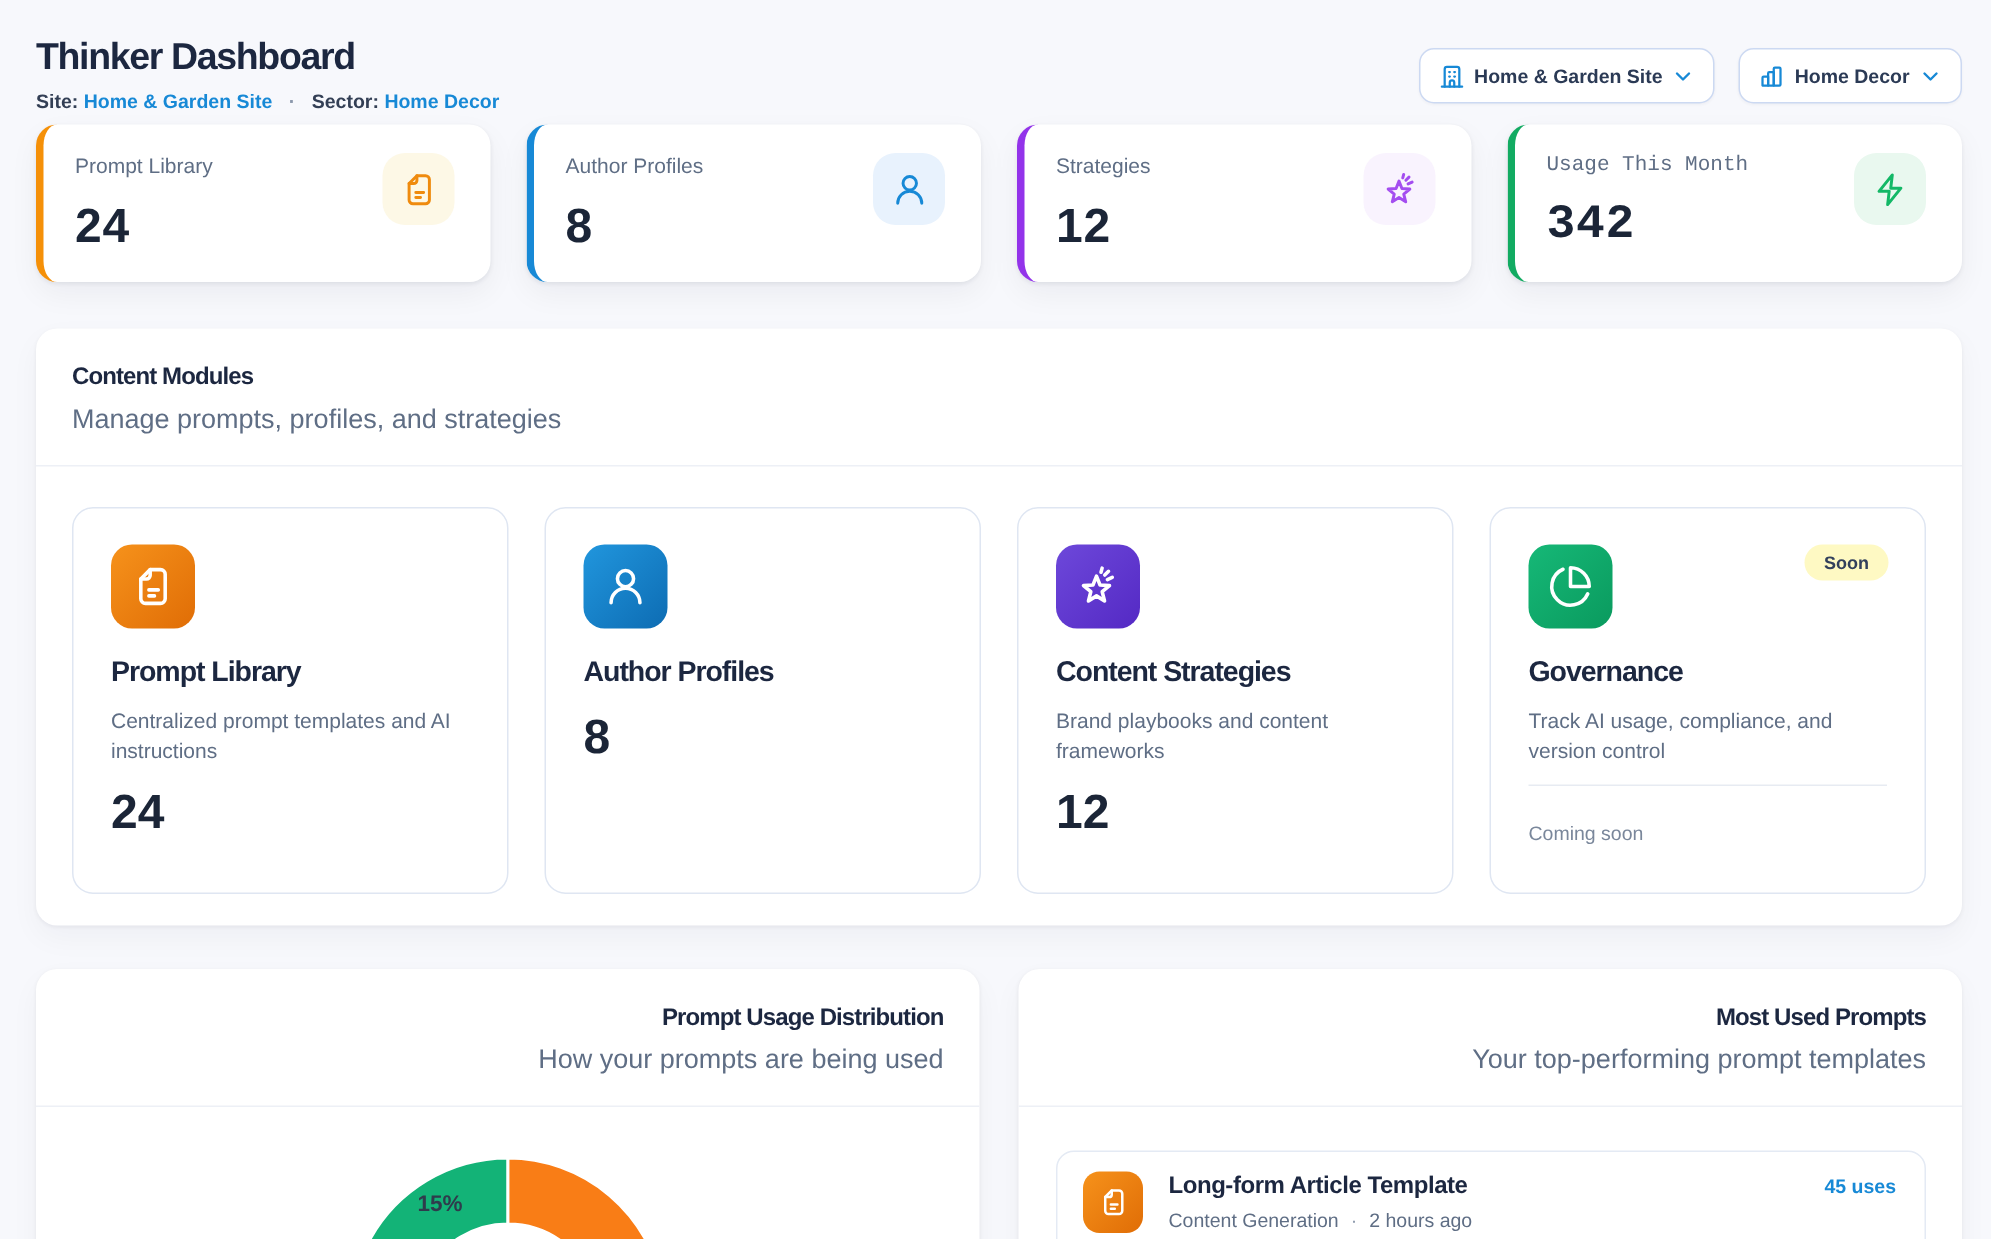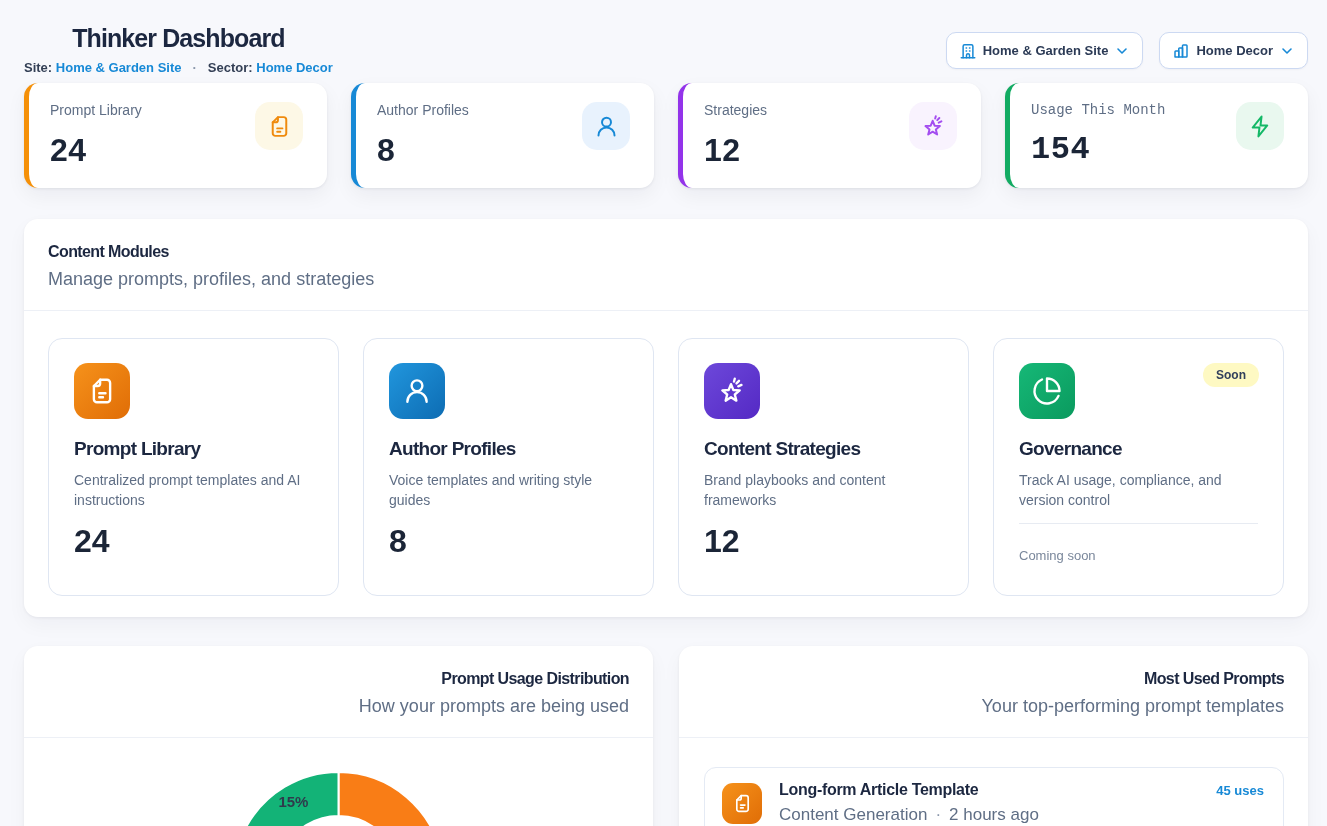--- a/index.html
+++ b/index.html
@@ -5,21 +5,21 @@
 * { margin:0; padding:0; box-sizing:border-box; }
 html,body { width:1327px; height:826px; overflow:hidden; }
 body {
   background:#f7f8fc;
   font-family:"Liberation Sans", sans-serif;
   color:#1e2a3e;
 }
 .page { padding:23px 19px 0 24px; width:1327px; }
 
 .hdr { display:flex; justify-content:space-between; align-items:flex-start; }
-.hdr h1 { font-size:25px; line-height:31px; font-weight:bold; color:#1c2740; letter-spacing:-0.9px;text-align:center; }
+.hdr h1 { font-size:25px; line-height:31px; font-weight:bold; color:#1c2740; letter-spacing:-0.9px; }
 .sub { margin-top:6px; font-size:13px; font-weight:bold; color:#333f55; }
 .sub a { color:#1789d6; text-decoration:none; }
 .sub .dot { color:#8a97ab; font-weight:bold; margin:0 11px; }
 .hbtns { display:flex; gap:16px; margin-top:9px; }
 .btn {
   display:flex; align-items:center; gap:6px;
   background:#fff; border:1px solid #ccd9f2; border-radius:10px;
   height:37px; padding:0 12px;
   font-size:13px; font-weight:bold; color:#2b3a55;
   box-shadow:0 1px 2px rgba(16,24,40,.04);
@@ -83,21 +83,21 @@
 .bcard .panel-h { padding:24px 24px 20px 24px;text-align:right; }
 .bcard .body { position:relative; height:300px; }
 
 .pitem {
   margin:29px 24px 0 25px; border:1px solid #e4eaf4; border-radius:12px;
   padding:13px 19px 15px 17px; display:flex; align-items:center; gap:17px;
 }
 .tile40 { width:40px; height:41px; border-radius:11px; flex:0 0 auto;
   display:flex; align-items:center; justify-content:center; }
 .pitem .pt { font-size:16px; font-weight:bold; color:#1c2740; letter-spacing:-0.3px; }
-.pitem .pm { margin-top:6px; font-size:17px; color:#5f6e85; }
+.pitem .pm { margin-top:6px; font-size:13px; color:#5f6e85; }
 .pitem .pm .dot { margin:0 8px; color:#8a97ab; }
 .uses { margin-left:auto; font-size:13px; font-weight:bold; color:#1789d6; align-self:flex-start; margin-top:2px; }
 </style>
 </head>
 <body>
 <div class="page">
   <div class="hdr">
     <div>
       <h1>Thinker Dashboard</h1>
       <div class="sub">Site: <a>Home &amp; Garden Site</a><span class="dot">·</span>Sector: <a>Home Decor</a></div>
@@ -163,21 +163,21 @@
       <div class="tile48 t-purple">
         <svg width="25" height="25" viewBox="0 0 24 24" fill="none" stroke="#a44df0" stroke-width="1.9" stroke-linecap="round" stroke-linejoin="round">
             <path d="M11.20 6.50 L13.08 11.21 L18.14 11.54 L14.24 14.79 L15.49 19.71 L11.20 17.00 L6.91 19.71 L8.16 14.79 L4.26 11.54 L9.32 11.21 Z"></path>
             <path d="M15.6 5.9l2-2M17 8.3l2.6-1.2M13.6 4.4l.6-2.2"></path>
           </svg>
       </div>
     </div>
     <div class="stat b-green">
       <div>
           <div class="lbl">Usage This Month</div>
-          <div class="num">154</div>
+          <div class="num">342</div>
         </div>
       <div class="tile48 t-green">
         <svg width="25" height="25" viewBox="0 0 24 24" fill="none" stroke="#14b867" stroke-width="1.9" stroke-linecap="round" stroke-linejoin="round">
             <path d="M13 2.5L4.5 13H11l-1 8.5L18.5 11H12z"></path>
           </svg>
       </div>
     </div>
   </div>
 
   <div class="panel">
@@ -200,21 +200,20 @@
         <div class="cnt">24</div>
       </div>
       <div class="mod">
         <div class="tile56 g-blue">
           <svg width="30" height="30" viewBox="0 0 24 24" fill="none" stroke="#fff" stroke-width="1.9" stroke-linecap="round" stroke-linejoin="round">
               <circle cx="12" cy="7.8" r="4.3"></circle>
               <path d="M4.3 20.6a7.7 7.7 0 0 1 15.4 0"></path>
             </svg>
         </div>
         <h3>Author Profiles</h3>
-        <div class="desc">Voice templates and writing style guides</div>
         <div class="cnt">8</div>
       </div>
       <div class="mod">
         <div class="tile56 g-purple">
           <svg width="30" height="30" viewBox="0 0 24 24" fill="none" stroke="#fff" stroke-width="1.9" stroke-linecap="round" stroke-linejoin="round">
               <path d="M11.20 6.50 L13.08 11.21 L18.14 11.54 L14.24 14.79 L15.49 19.71 L11.20 17.00 L6.91 19.71 L8.16 14.79 L4.26 11.54 L9.32 11.21 Z"></path>
               <path d="M15.6 5.9l2-2M17 8.3l2.6-1.2M13.6 4.4l.6-2.2"></path>
             </svg>
         </div>
         <h3>Content Strategies</h3>

